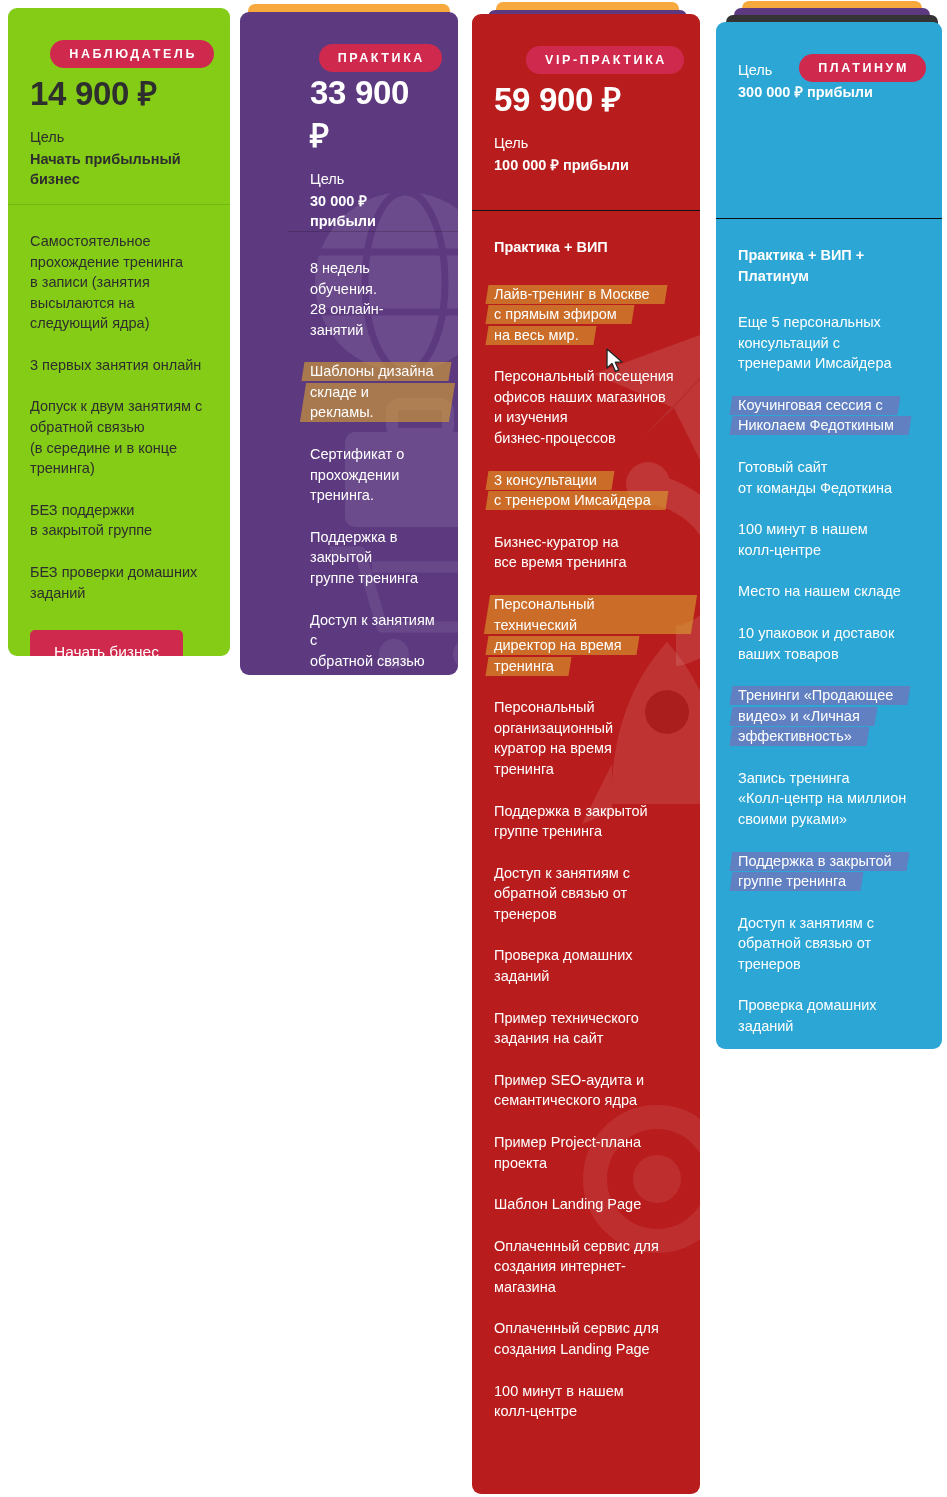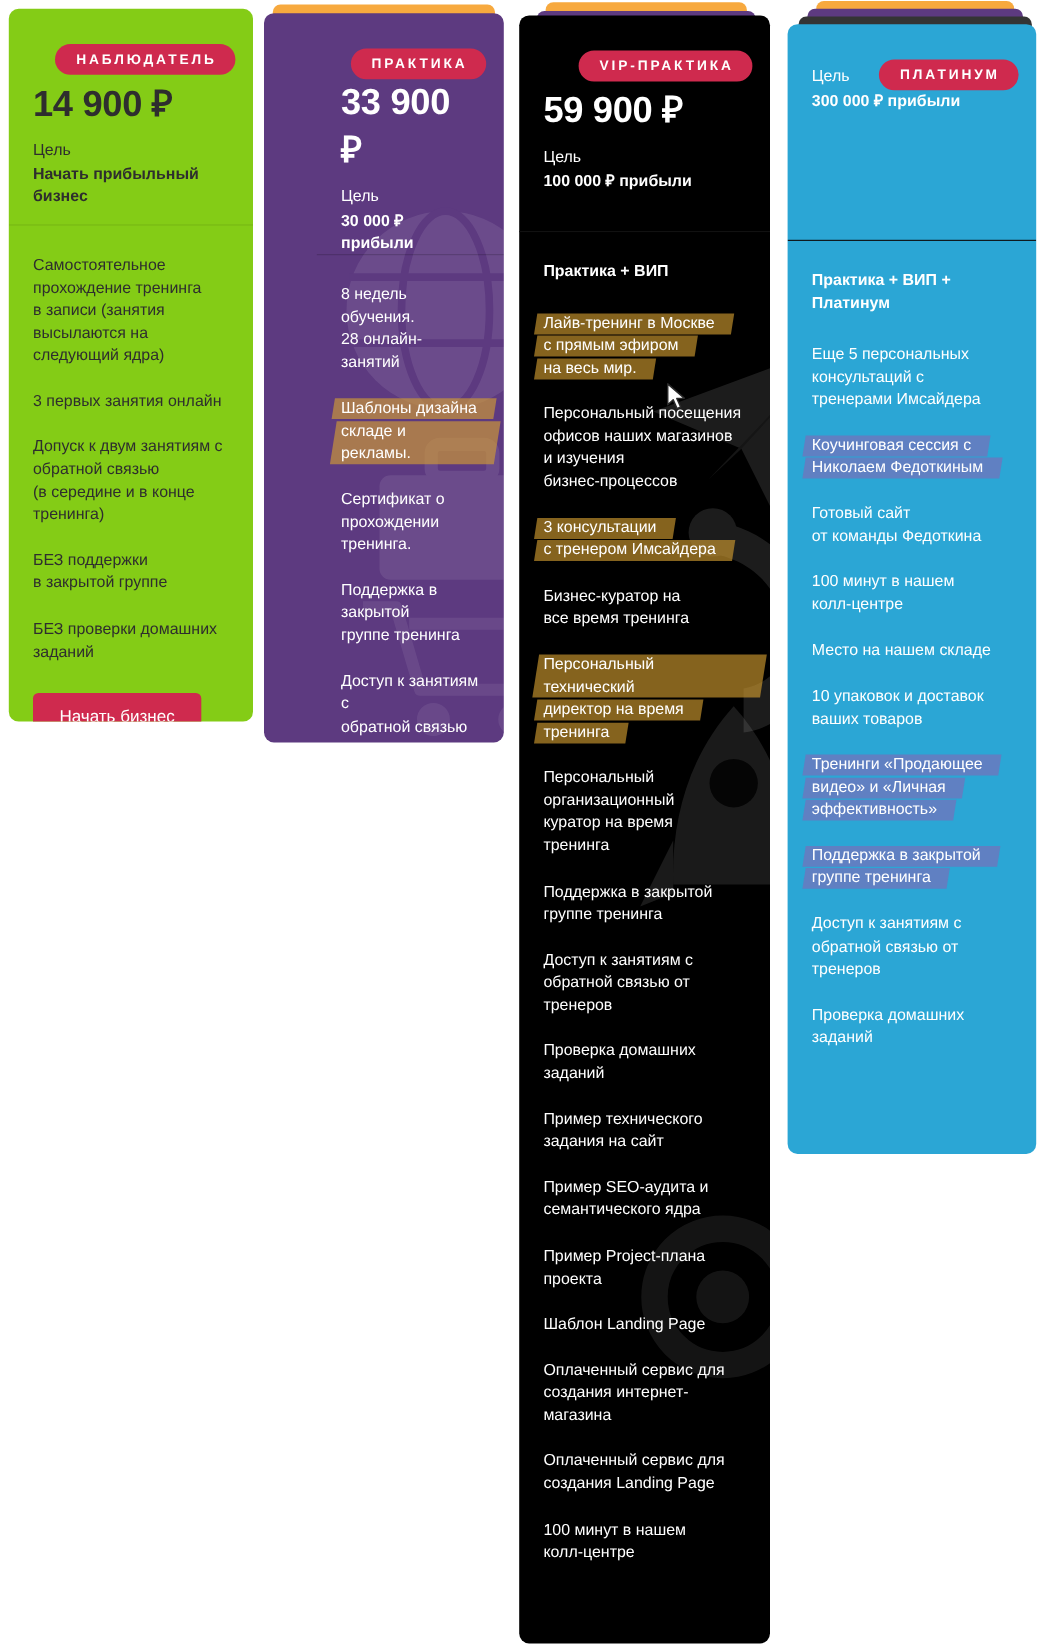--- a/index.html
+++ b/index.html
@@ -96,21 +96,21 @@
   .t-orange .subtitle, .t-orange .feat { color: #2e2e2e; }
   .t-orange .divider { background: rgba(0,0,0,0.10); }
 
   
   .t-purple { background: #5d3a80; padding-left: 48px; }
   .t-purple .price, .t-purple .goal-label, .t-purple .goal-value,
   .t-purple .subtitle, .t-purple .feat { color: #ffffff; }
   .t-purple .divider { background: rgba(0,0,0,0.18); }
 
   
-  .t-dark { background: #000000; }
+  .t-dark { background: #b91c1c; }
   .t-dark .price, .t-dark .goal-label, .t-dark .goal-value,
   .t-dark .subtitle, .t-dark .feat { color: #ffffff; }
   .t-dark .divider { background: #111111; }
 
   
   .t-cyan { background: #2ba6d5; }
   .t-cyan .price, .t-cyan .goal-label, .t-cyan .goal-value,
   .t-cyan .subtitle, .t-cyan .feat { color: #ffffff; }
   .t-cyan .divider { background: #0d0d0d; }
 
@@ -350,20 +350,25 @@
           </div>
           <div class="feat">
             <span class="ln"><span class="txt">10 упаковок и доставок</span></span>
             <span class="ln"><span class="txt">ваших товаров</span></span>
           </div>
           <div class="feat hl cool">
             <span class="ln"><span class="txt">Тренинги «Продающее</span></span>
             <span class="ln"><span class="txt">видео» и «Личная</span></span>
             <span class="ln"><span class="txt">эффективность»</span></span>
           </div>
+          <div class="feat">
+            <span class="ln"><span class="txt">Запись тренинга</span></span>
+            <span class="ln"><span class="txt">«Колл-центр на миллион</span></span>
+            <span class="ln"><span class="txt">своими руками»</span></span>
+          </div>
           <div class="feat hl cool">
             <span class="ln"><span class="txt">Поддержка в закрытой</span></span>
             <span class="ln"><span class="txt">группе тренинга</span></span>
           </div>
           <div class="feat">
             <span class="ln"><span class="txt">Доступ к занятиям с</span></span>
             <span class="ln"><span class="txt">обратной связью от</span></span>
             <span class="ln"><span class="txt">тренеров</span></span>
           </div>
           <div class="feat">

